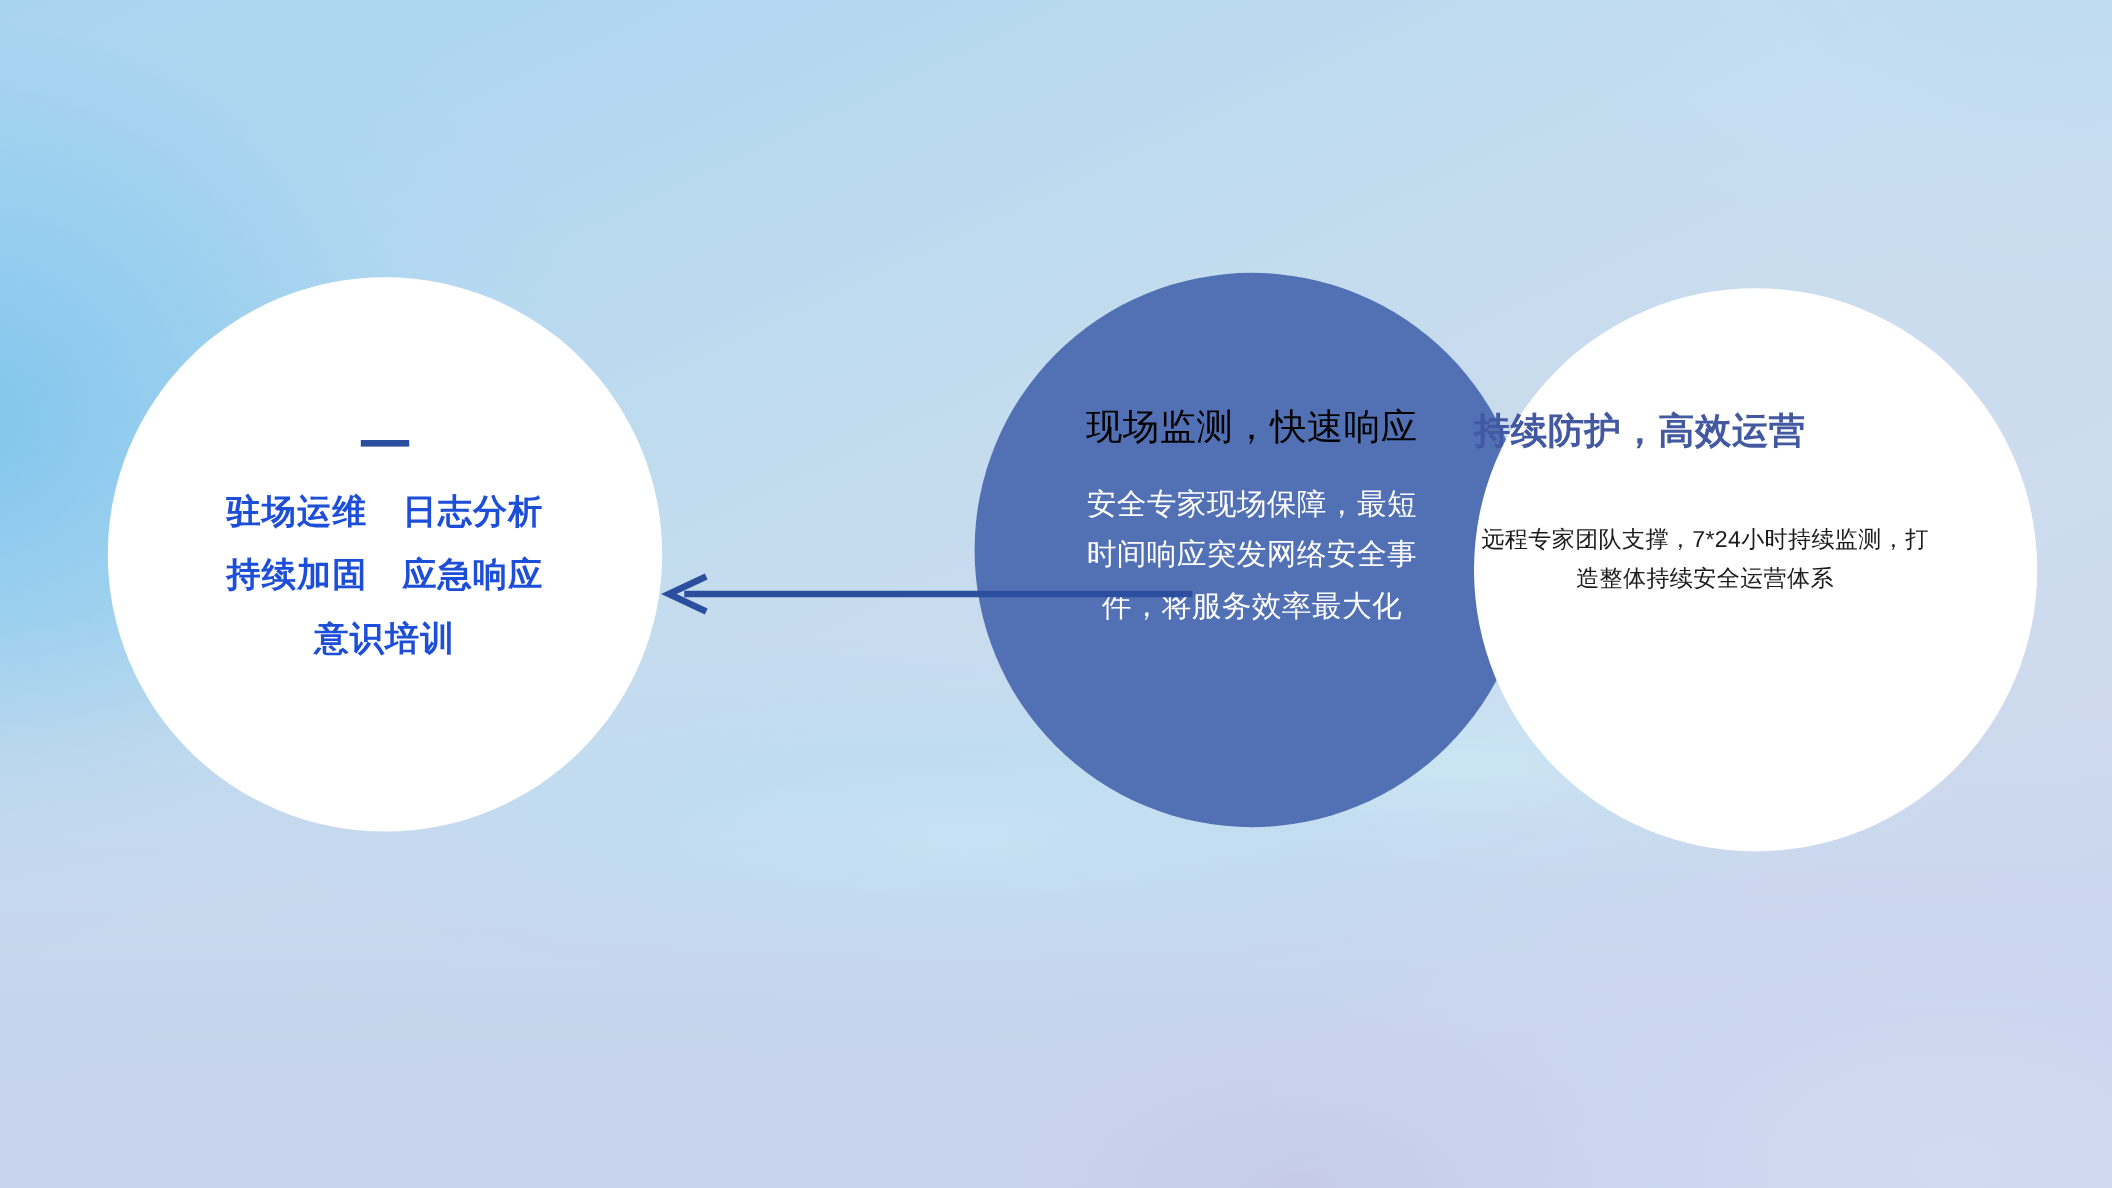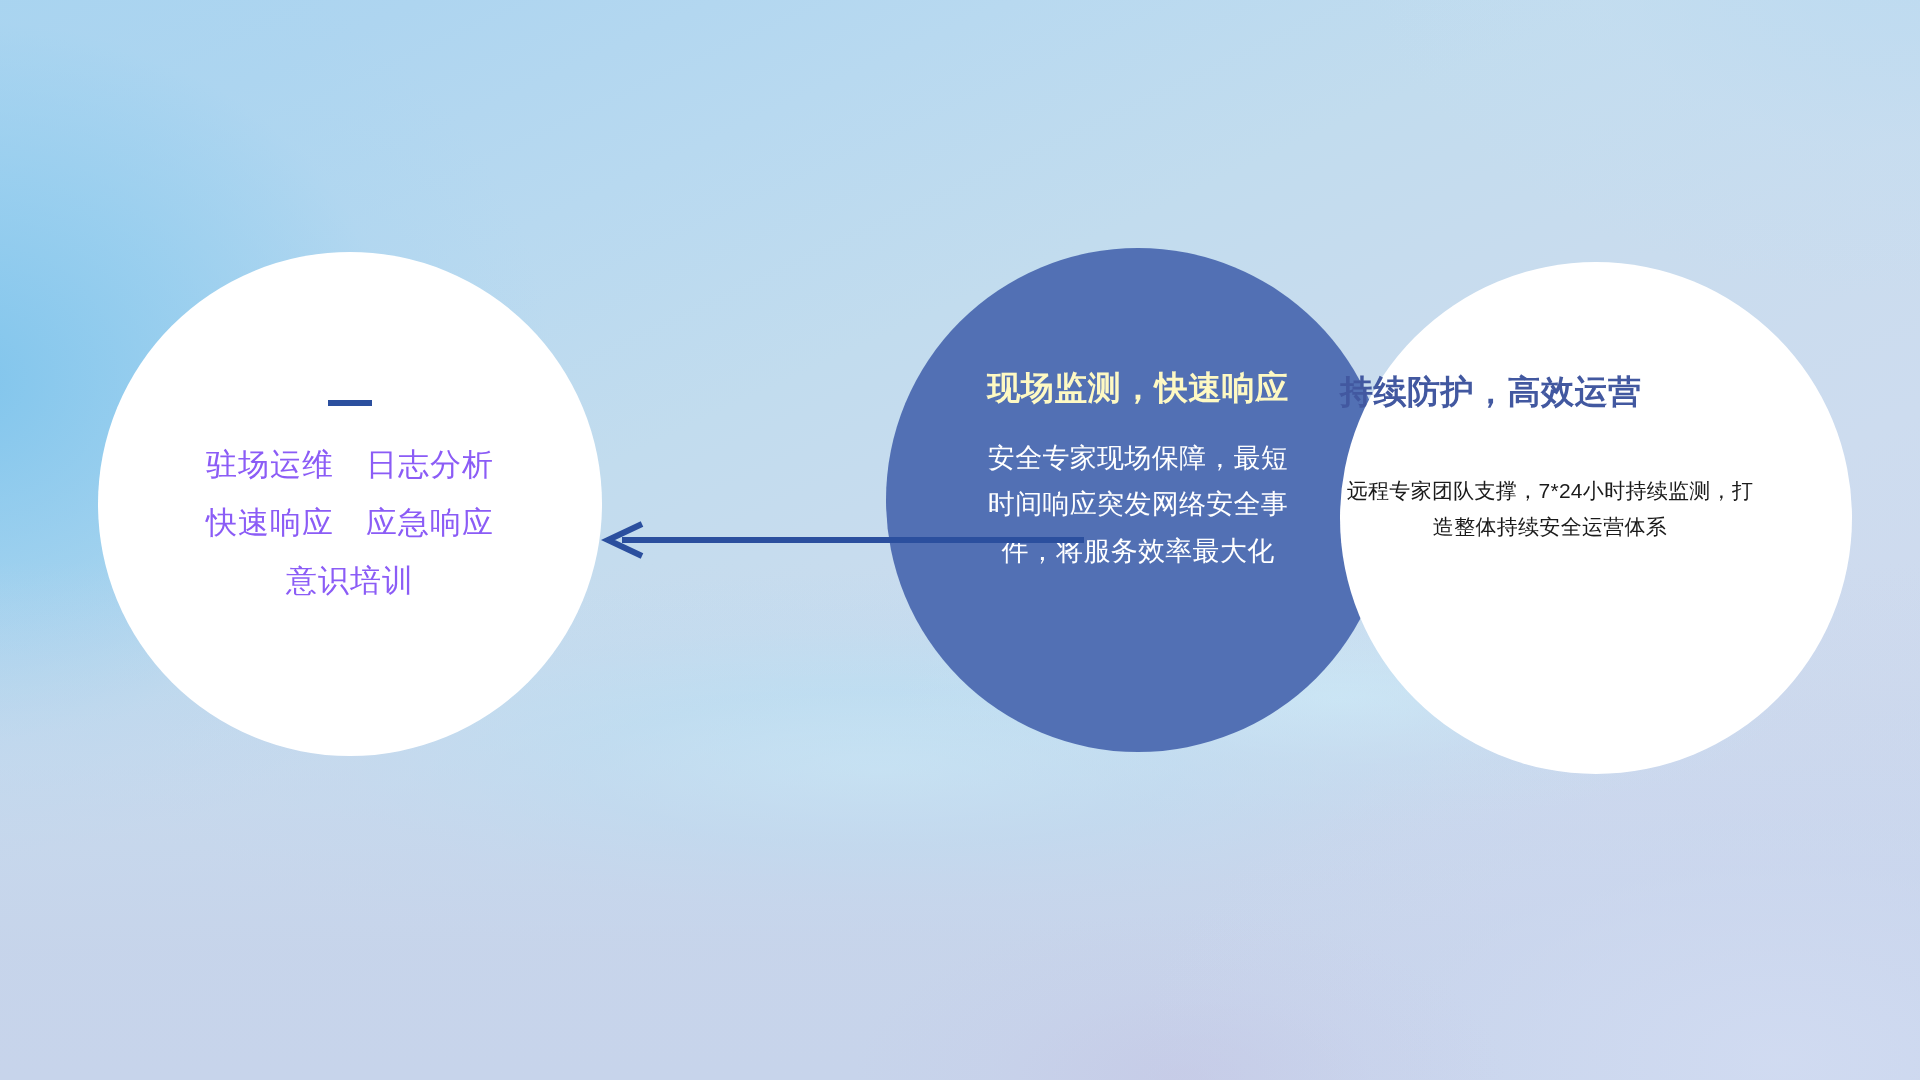--- a/index.html
+++ b/index.html
@@ -126,41 +126,41 @@
   }
   .left-lines {
     margin-top: 42px;
     display: flex;
     flex-direction: column;
     align-items: center;
     gap: 24px;
   }
   .left-line {
     font-size: 31px;
-    font-weight: normal;
-    color: #8b5cf6;
+    font-weight: bold;
+    color: #1d4ed8;
     letter-spacing: 1px;
     white-space: pre;
     line-height: 1.1;
   }
 
   
   .center-inner {
     position: absolute;
     left: 0; top: 0;
     width: 504px; height: 504px;
     display: flex;
     flex-direction: column;
     align-items: center;
   }
   .center-title {
     margin-top: 118px;
     font-size: 33px;
-    font-weight: bold;
-    color: #fef9c3;
+    font-weight: normal;
+    color: #000000;
     letter-spacing: 0.5px;
     white-space: nowrap;
   }
   .center-body {
     margin-top: 24px;
     width: 320px;
     text-align: center;
     font-size: 27px;
     line-height: 1.72;
     color: #ffffff;
@@ -215,21 +215,21 @@
   <div class="bg-layer bg-cyan-band2"></div>
   <div class="bg-layer bg-lower-wash"></div>
   <div class="bg-layer bg-bottomright"></div>
   <div class="bg-layer bg-purple-hint"></div>
 
   <div class="circle" id="circle-left">
     <div class="left-inner">
       <div class="dash"></div>
       <div class="left-lines">
         <div class="left-line">驻场运维　日志分析</div>
-        <div class="left-line">快速响应　应急响应</div>
+        <div class="left-line">持续加固　应急响应</div>
         <div class="left-line">意识培训</div>
       </div>
     </div>
   </div>
 
   <div class="circle" id="circle-center">
     <div class="center-inner">
       <div class="center-title">现场监测，快速响应</div>
       <div class="center-body">安全专家现场保障，最短时间响应突发网络安全事件，将服务效率最大化</div>
     </div>

